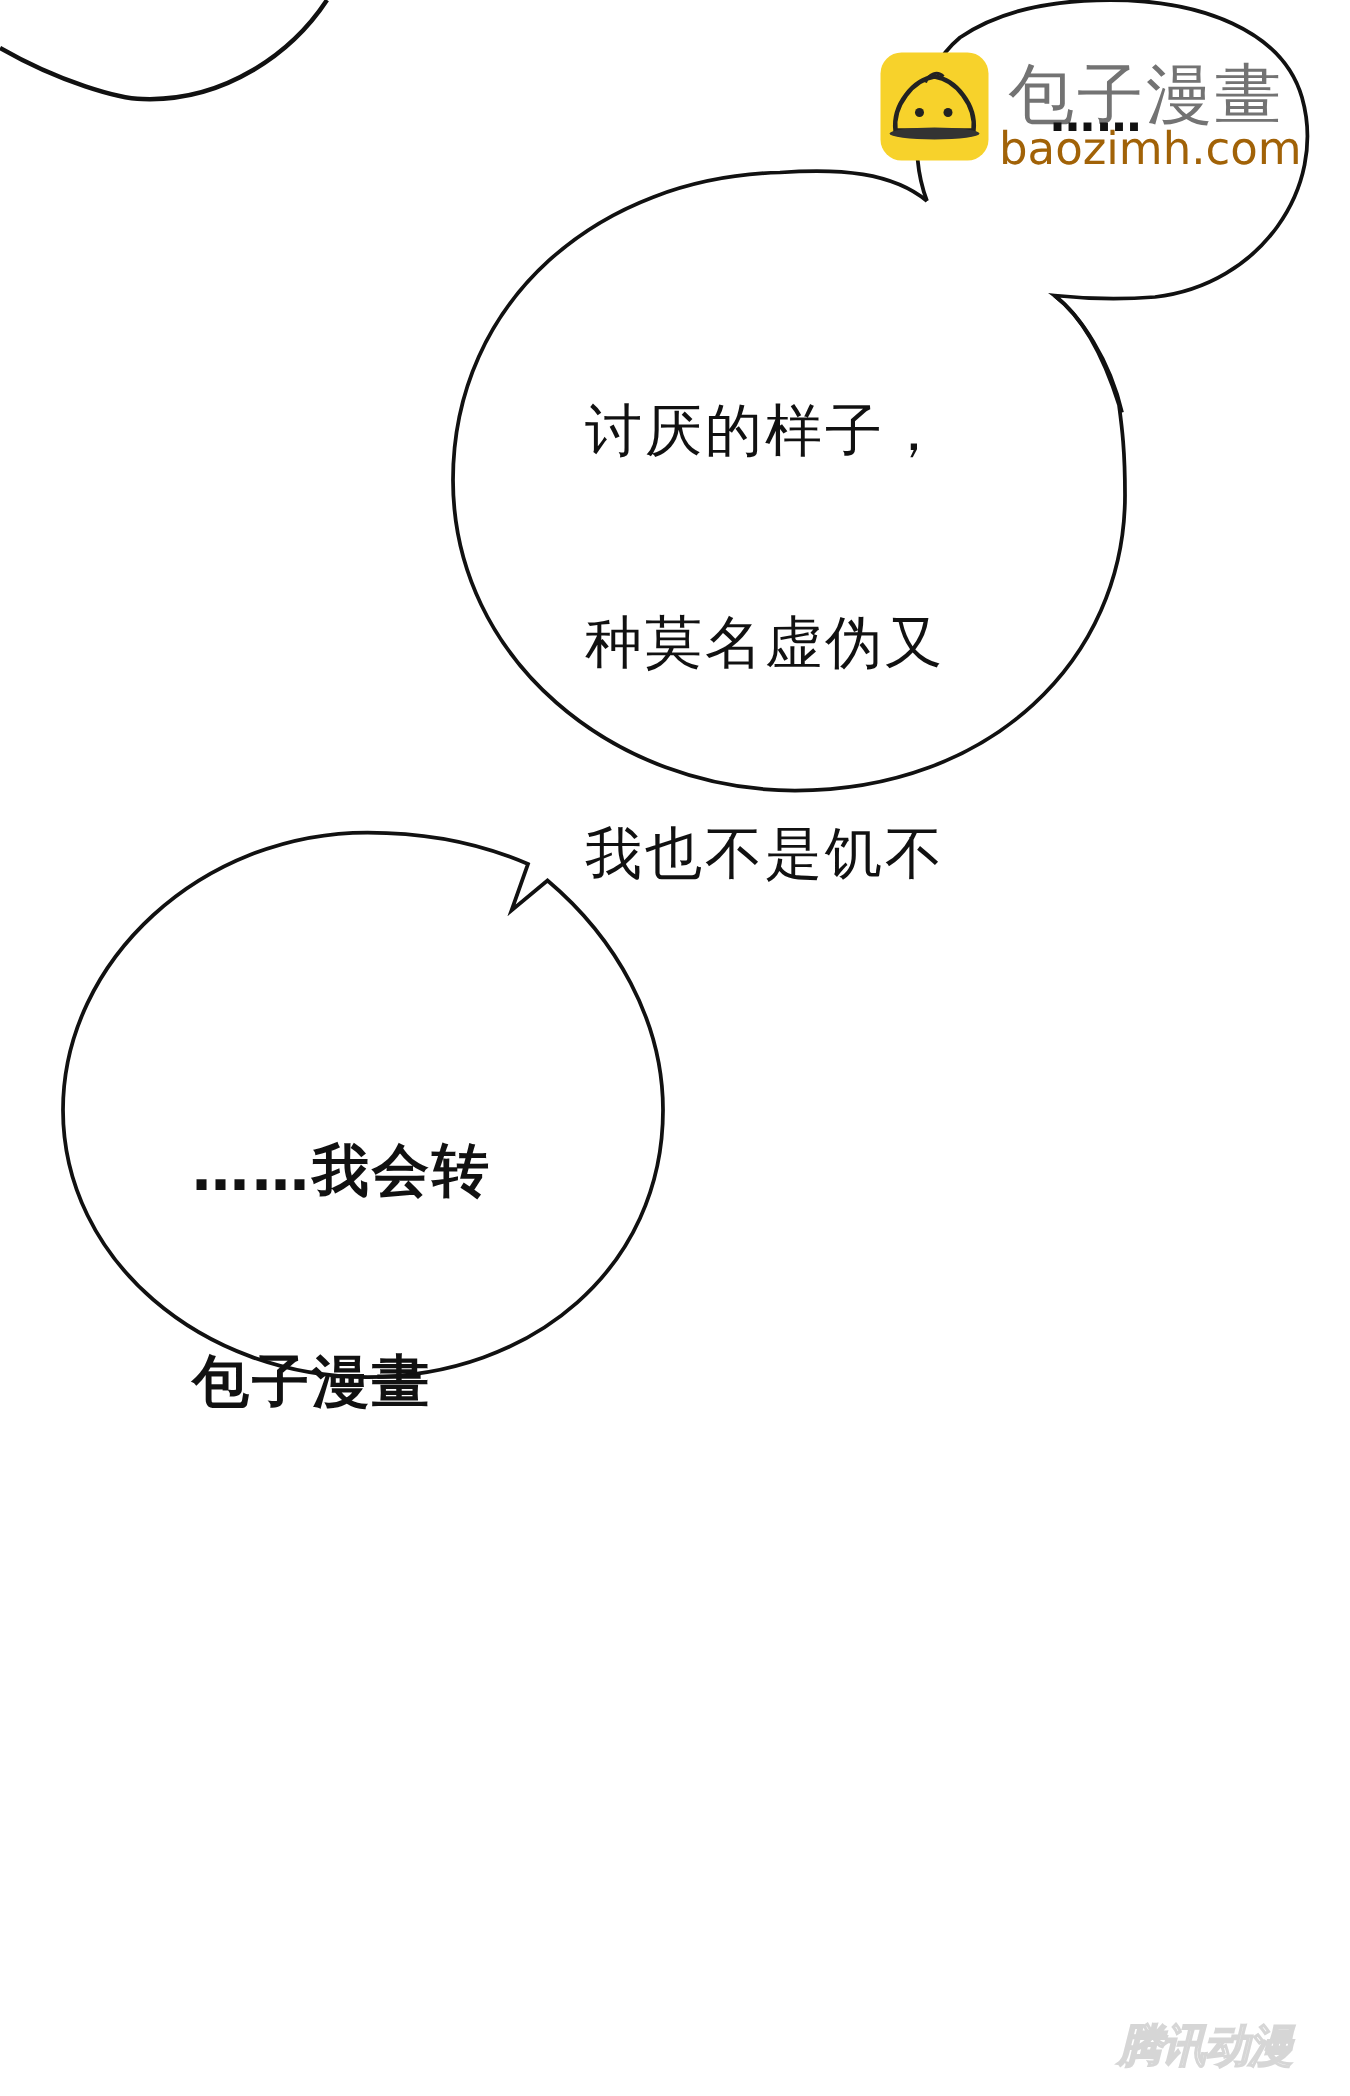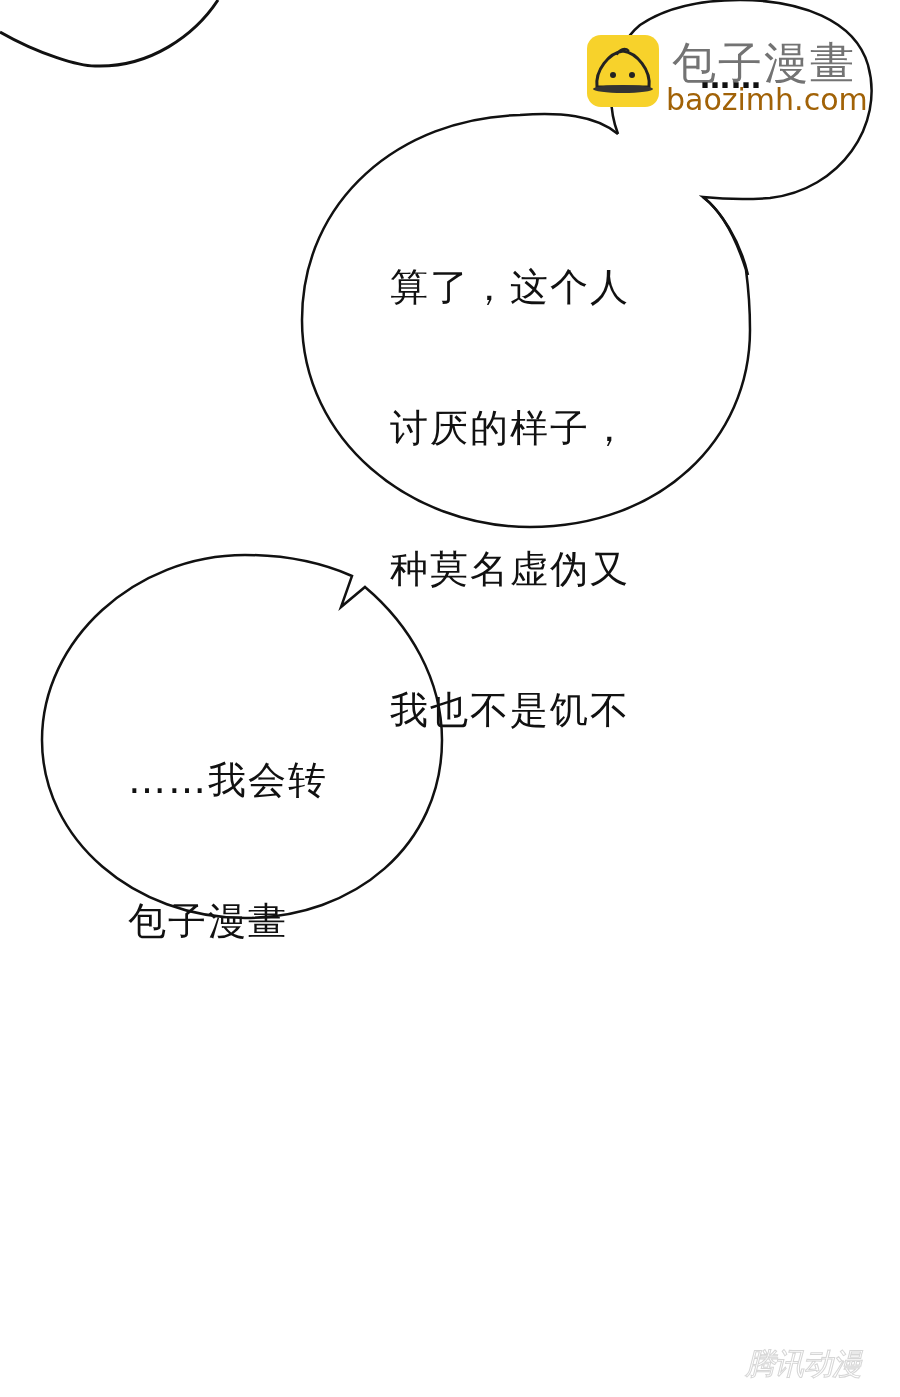--- a/index.html
+++ b/index.html
@@ -9,21 +9,21 @@
   .bubble-text { position: absolute; color: #111111; font-size: 38px; line-height: 47px;
                  letter-spacing: 2px; font-weight: 500; white-space: pre; }
   .wm-logo { position: absolute; left: 587px; top: 35px; width: 72px; height: 72px;
              background: #f7d22b; border-radius: 14px; }
   .wm-cn { position: absolute; left: 672px; top: 34px; font-size: 44px; color: #737373;
            letter-spacing: 2px; }
   .wm-en { position: absolute; left: 666px; top: 82px; font-size: 30px; color: #a16207; }
   .ellipsis { position: absolute; left: 700px; top: 60px; font-size: 30px; color: #111;
               letter-spacing: 1px; font-weight: bold; }
   .wm-bottom { position: absolute; left: 745px; top: 1344px; font-size: 30px;
-               font-weight: normal; color: #ffffff; -webkit-text-stroke: 1px #d6d6d6;
+               font-weight: bold; color: #ffffff; -webkit-text-stroke: 1px #d6d6d6;
                letter-spacing: -1px; font-style: italic; }
 </style>
 </head>
 <body>
 
 <svg class="art" width="900" height="1397" viewBox="0 0 900 1397">
 
   <path d="M 0 32 C 40 55, 80 66, 95 66 C 150 68, 195 35, 218 0" fill="none" stroke="#111" stroke-width="3"></path>
 
   <path d="M 618 134 C 605 100, 610 50, 640 25 C 665 8, 700 0, 740 0
@@ -47,24 +47,23 @@
     <circle cx="45" cy="40" r="3" fill="#222"></circle>
     <path d="M30 20 C 32 14, 38 12, 42 16" fill="none" stroke="#222" stroke-width="2"></path>
   </svg>
 </div>
 <div class="wm-cn">包子漫畫</div>
 <div class="wm-en">baozimh.com</div>
 
 <div class="ellipsis">……</div>
 
 <div class="bubble-text" style="left:390px; top:170px;">
-  <div>算了，这个人</div>
   <div>讨厌的样子，</div>
   <div>种莫名虚伪又</div>
   <div>我也不是饥不</div>
 </div>
 
-<div class="bubble-text" style="left:128px; top:663px;">
+<div class="bubble-text" style="left:128px; top:663px;font-weight:bold;">
   <div>……我会转</div>
   <div>包子漫畫</div>
 </div>
 
 <div class="wm-bottom">腾讯动漫</div>
 
 </body></html>

